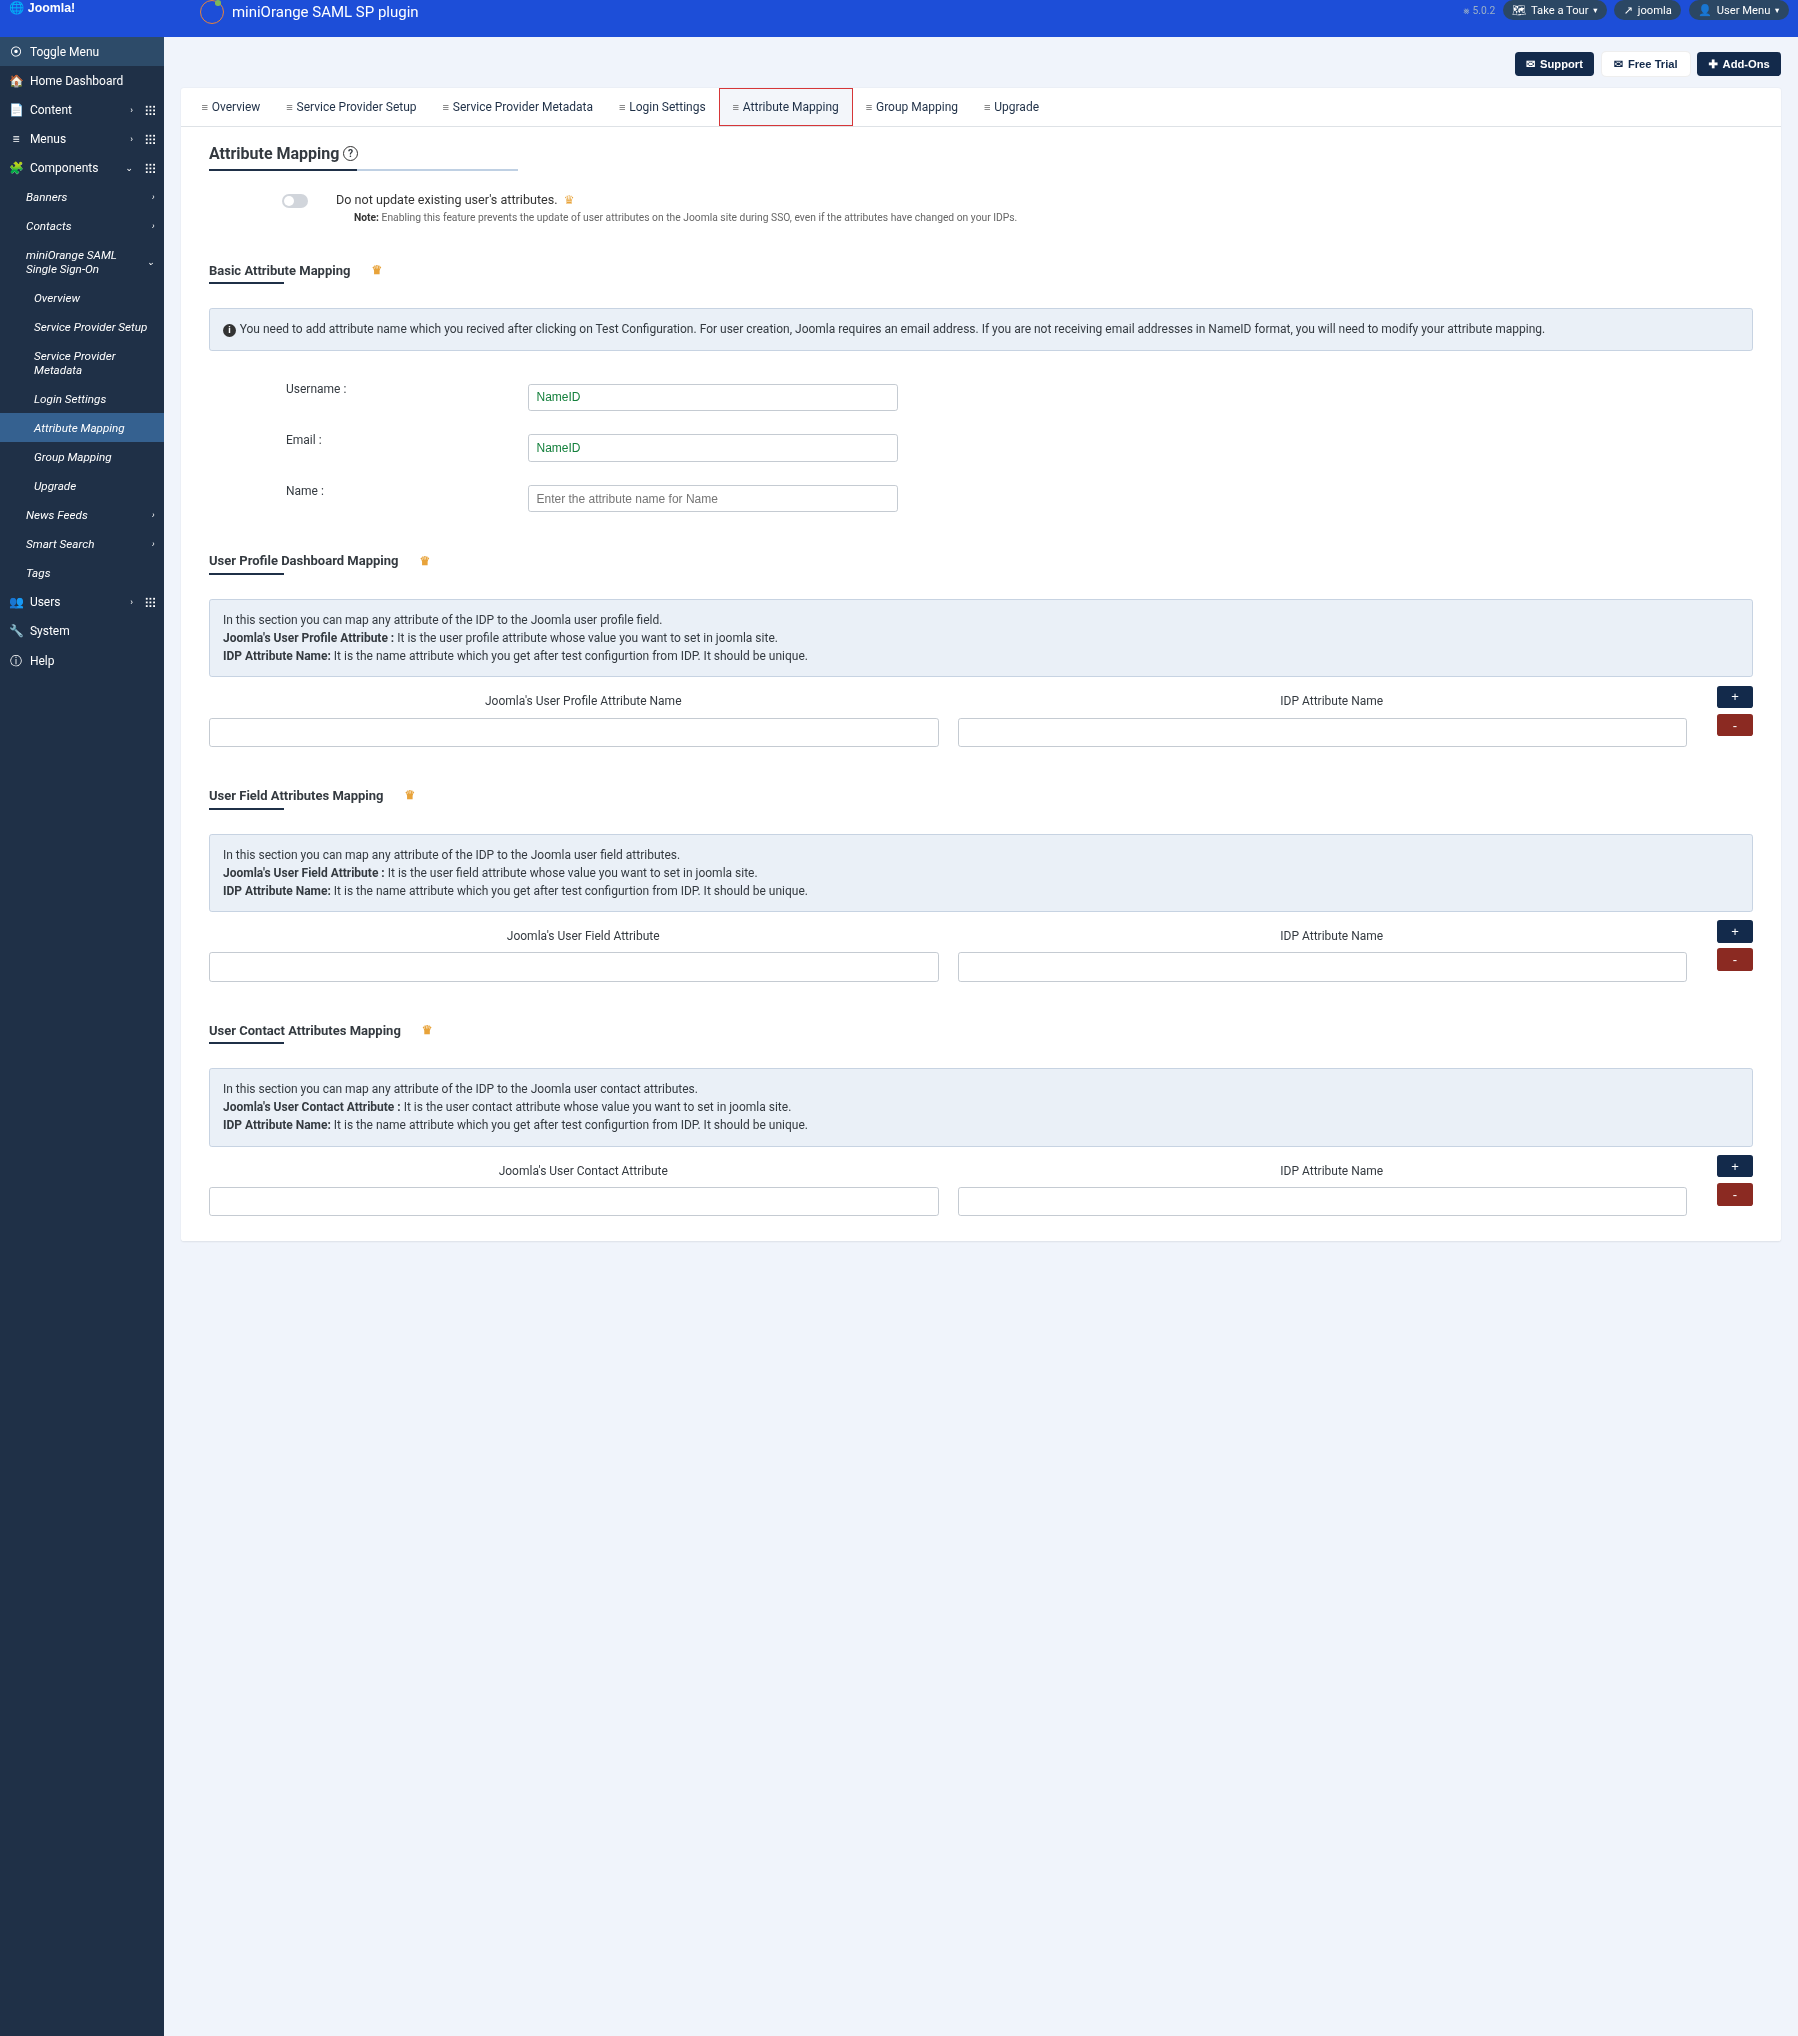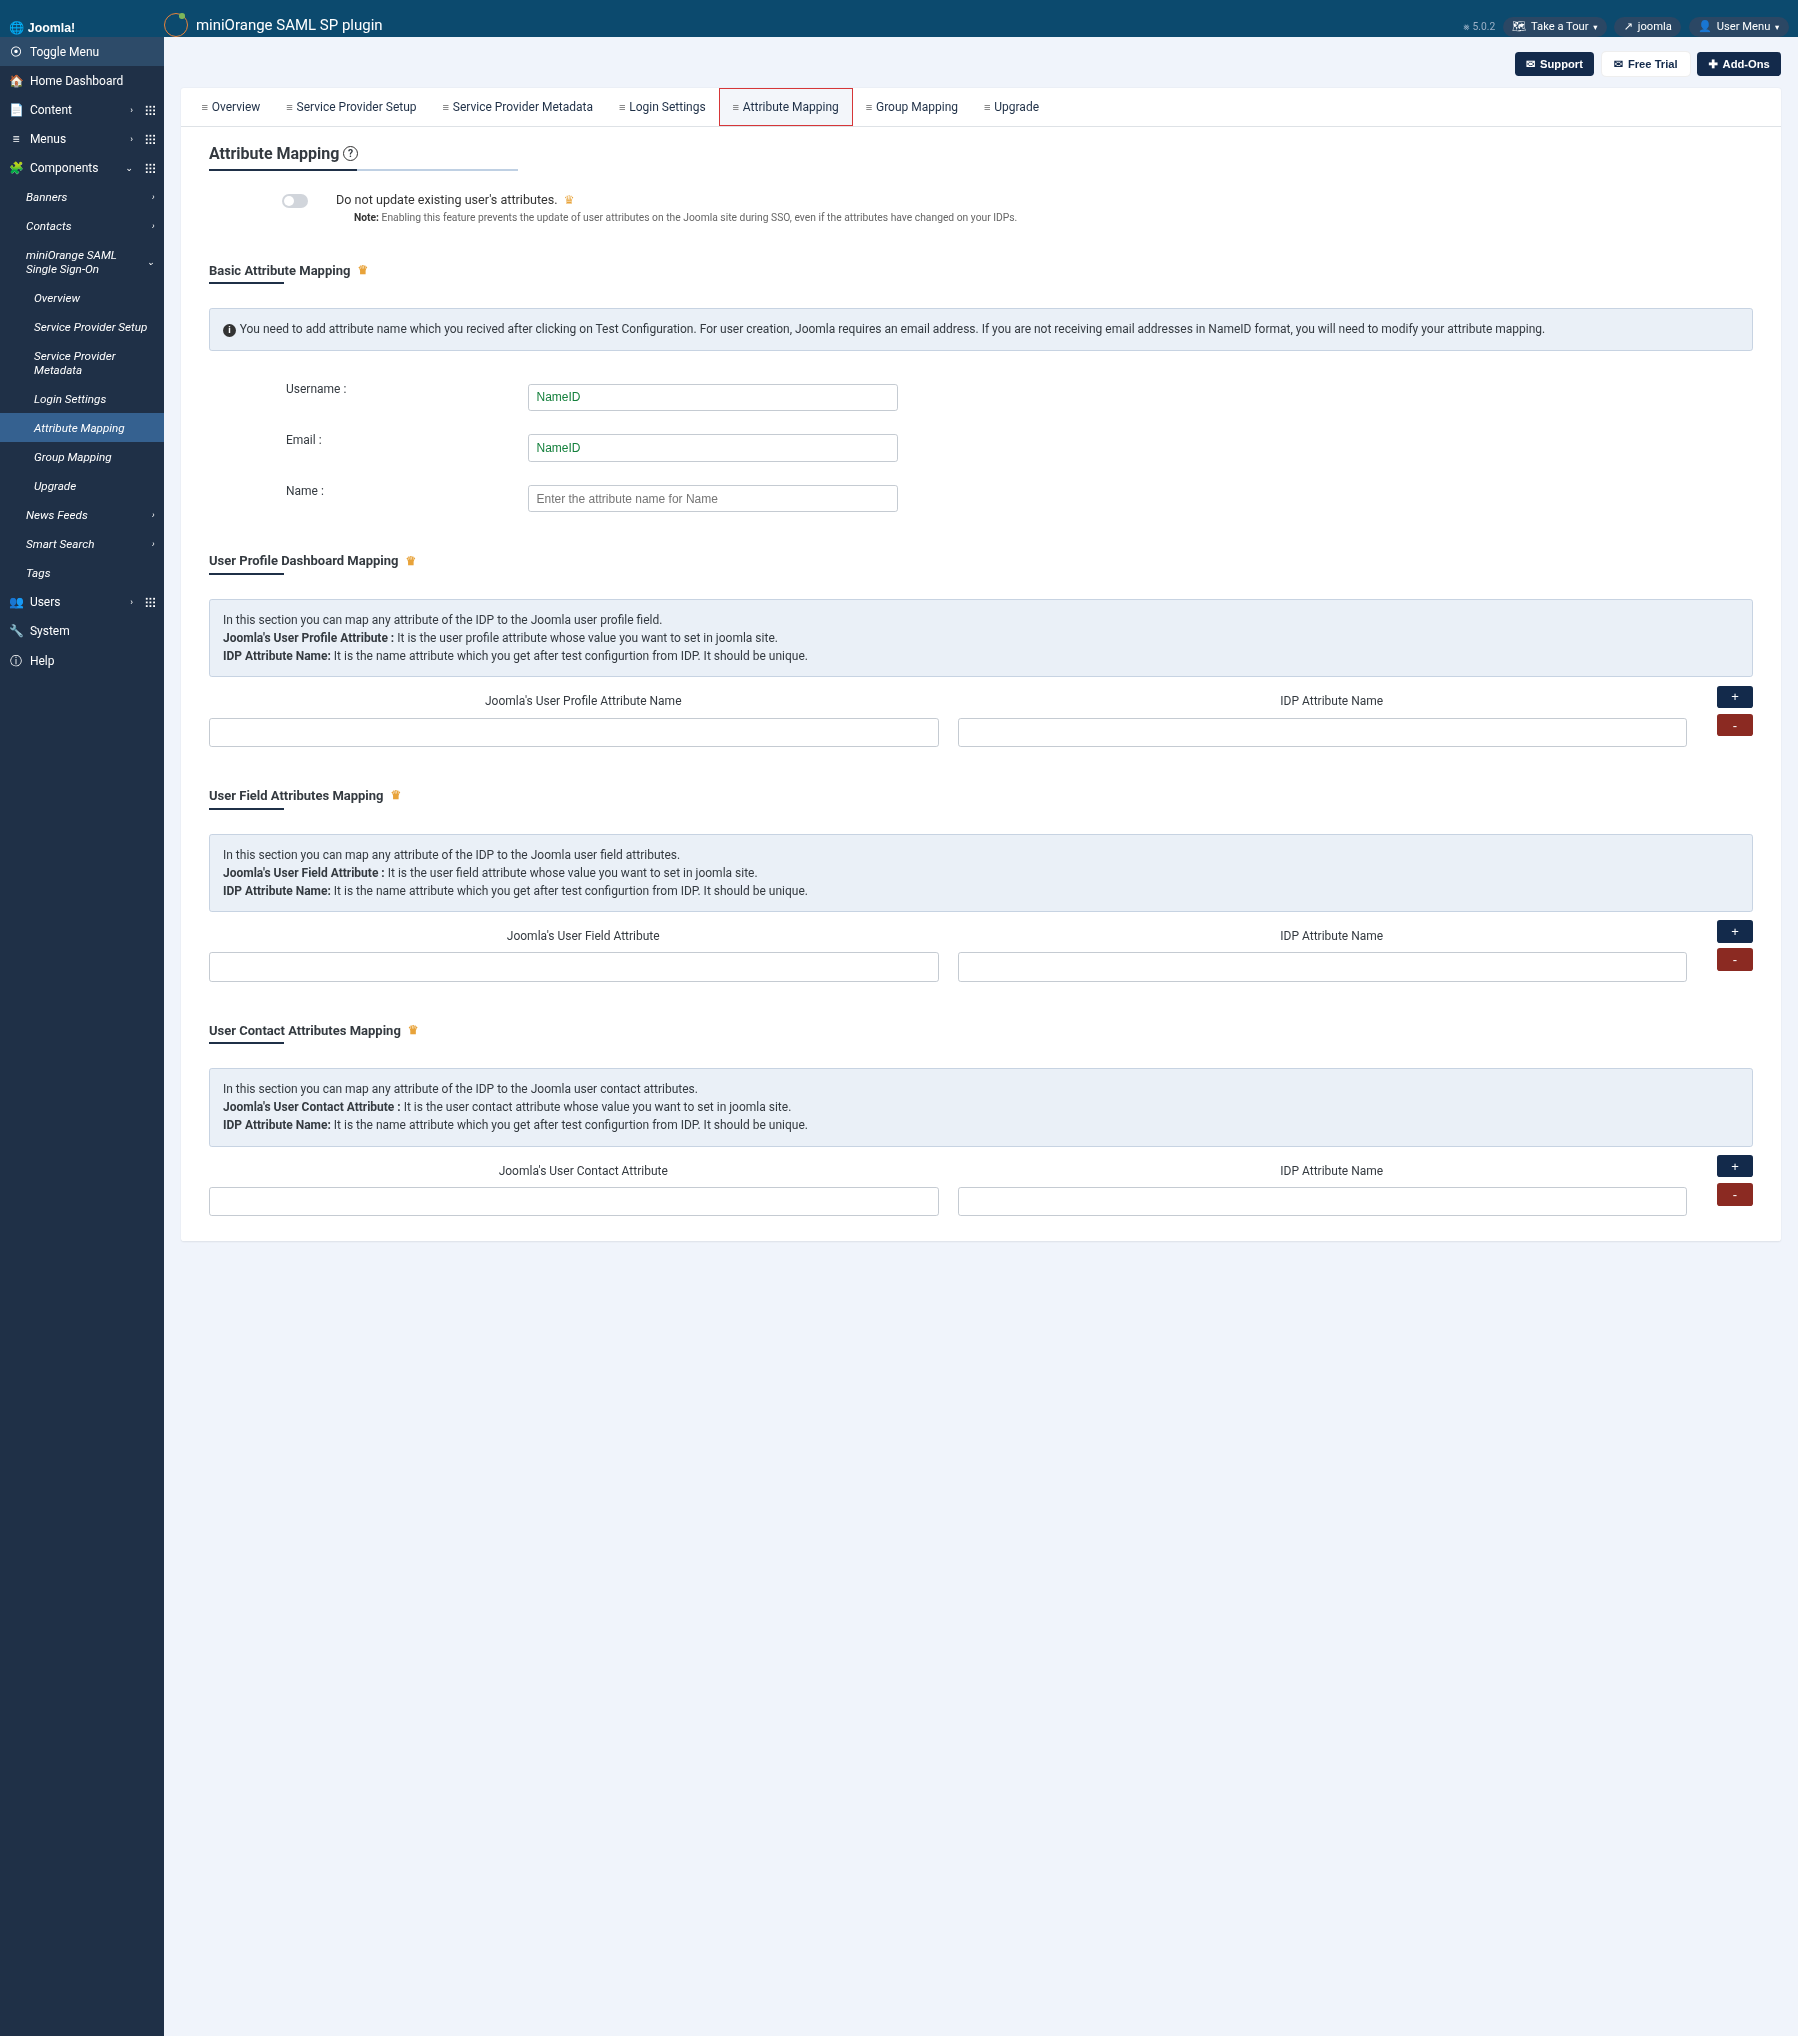--- a/index.html
+++ b/index.html
@@ -1,17 +1,17 @@
 <!DOCTYPE html>
 <html style="font-size:15px"><head>
 <meta charset="utf-8">
 <style>
 * { box-sizing: border-box; margin: 0; padding: 0; }
 body { font-family: -apple-system, BlinkMacSystemFont, "Segoe UI", Roboto, sans-serif; font-size: 12px; background: #f0f4fb; color: #343a40; }
-.topbar { background: #0c4a6e; height: 37px; display: flex; align-items: flex-end; color: #fff; padding: 0 9.4px; }
+.topbar { background: #1d4ed8; height: 37px; display: flex; align-items: flex-start; color: #fff; padding: 0 9.4px; gap: 36px; }
 .topbar .logo-box { display: flex; align-items: center; width: 155px; }
 .topbar .logo-box svg { height: 17px; }
 .topbar .plugin-title { display: flex; align-items: center; gap: 7.5px; font-size: 15px; font-weight: 400; }
 .topbar .plugin-title .orange-circle { width: 24px; height: 24px; border: 1.9px solid #e8833a; border-radius: 50%; position: relative; }
 .topbar .plugin-title .orange-circle::after { content: ""; position: absolute; width: 5.6px; height: 5.6px; background: #7db65a; border-radius: 50%; top: -0.9px; right: 2.8px; }
 .topbar .right { margin-left: auto; display: flex; align-items: center; gap: 7.5px; font-size: 11.2px; }
 .topbar .ver { color: #9bb0c6; font-size: 10.3px; display: flex; align-items: center; gap: 2.8px; }
 .pill { background: #2b4764; border-radius: 13px; padding: 3.7px 9.4px; display: flex; align-items: center; gap: 4.7px; cursor: pointer; color: #fff; font-size: 11.2px; }
 .pill .chev { font-size: 8.4px; }
 .layout { display: flex; min-height: calc(100vh - 37px); }
@@ -38,21 +38,21 @@
 .page-title { font-size: 16px; font-weight: 700; margin-bottom: 5.6px; display: flex; align-items: center; gap: 3.7px; }
 .page-title .q { width: 15px; height: 15px; border: 1.4px solid #333; border-radius: 50%; font-size: 10.3px; display: inline-flex; align-items: center; justify-content: center; }
 .hr-blue { border: none; height: 2.8px; width: 309px; margin-bottom: 20.6px; background: linear-gradient(90deg, #1f3047 0%, #1f3047 48%, #bfd0e3 48%, #bfd0e3 100%); }
 .row-note { display: flex; gap: 28px; align-items: flex-start; margin: 13px 0 39px 73px; }
 .switch { width: 26px; height: 14px; background: #d1d5db; border-radius: 7.5px; position: relative; cursor: pointer; flex-shrink: 0; margin-top: 1.9px; }
 .switch::after { content: ""; position: absolute; width: 10.3px; height: 10.3px; background: #fff; border-radius: 50%; top: 1.9px; left: 1.9px; }
 .row-note .t1 { font-size: 12.6px; color: #333; }
 .row-note .t2 { font-size: 10.3px; color: #666; margin-top: 3.7px; padding-left: 18px; }
 .row-note .t2 b { color: #333; }
 .crown { color: #e8a33a; font-size: 12px; }
-.section-title { font-size: 13px; font-weight: 700; margin-top: 7.5px; display: flex; align-items: center; gap: 7px; }
+.section-title { font-size: 13px; font-weight: 700; margin-top: 7.5px; display: flex; align-items: center; gap: 21px; }
 .section-underline { border: none; border-bottom: 2.3px solid #1f3047; width: 75px; margin: 4.7px 0 13px 0; }
 .info-box { background: #eaf0f7; border: 0.9px solid #c7d3e2; border-radius: 2.8px; padding: 11.2px 13px; font-size: 12px; margin-bottom: 17px; line-height: 1.5; margin-top: 24px; }
 .info-box .i-ico { display: inline-flex; width: 13px; height: 13px; background: #333; color: #fff; border-radius: 50%; align-items: center; justify-content: center; font-size: 9.4px; font-weight: bold; margin-right: 3.7px; }
 .form-row { display: flex; align-items: center; margin-bottom: 7.5px; }
 .form-row .lbl { width: 319px; text-align: left; padding-left: 77px; font-size: 12px; }
 .form-row input { flex: 1; max-width: 370px; padding: 5.6px 7.5px; border: 0.9px solid #c5cbd2; border-radius: 2.8px; font-size: 12px; color: #15803d; margin-top: 16px; }
 .map-header { display: flex; margin: 17px 0 9.4px 0; }
 .map-header .col { flex: 1; text-align: center; font-size: 12px; }
 .map-header .col3 { width: 47px; flex: none; }
 .map-row { display: flex; gap: 19px; align-items: flex-start; margin-bottom: 7.5px; }

